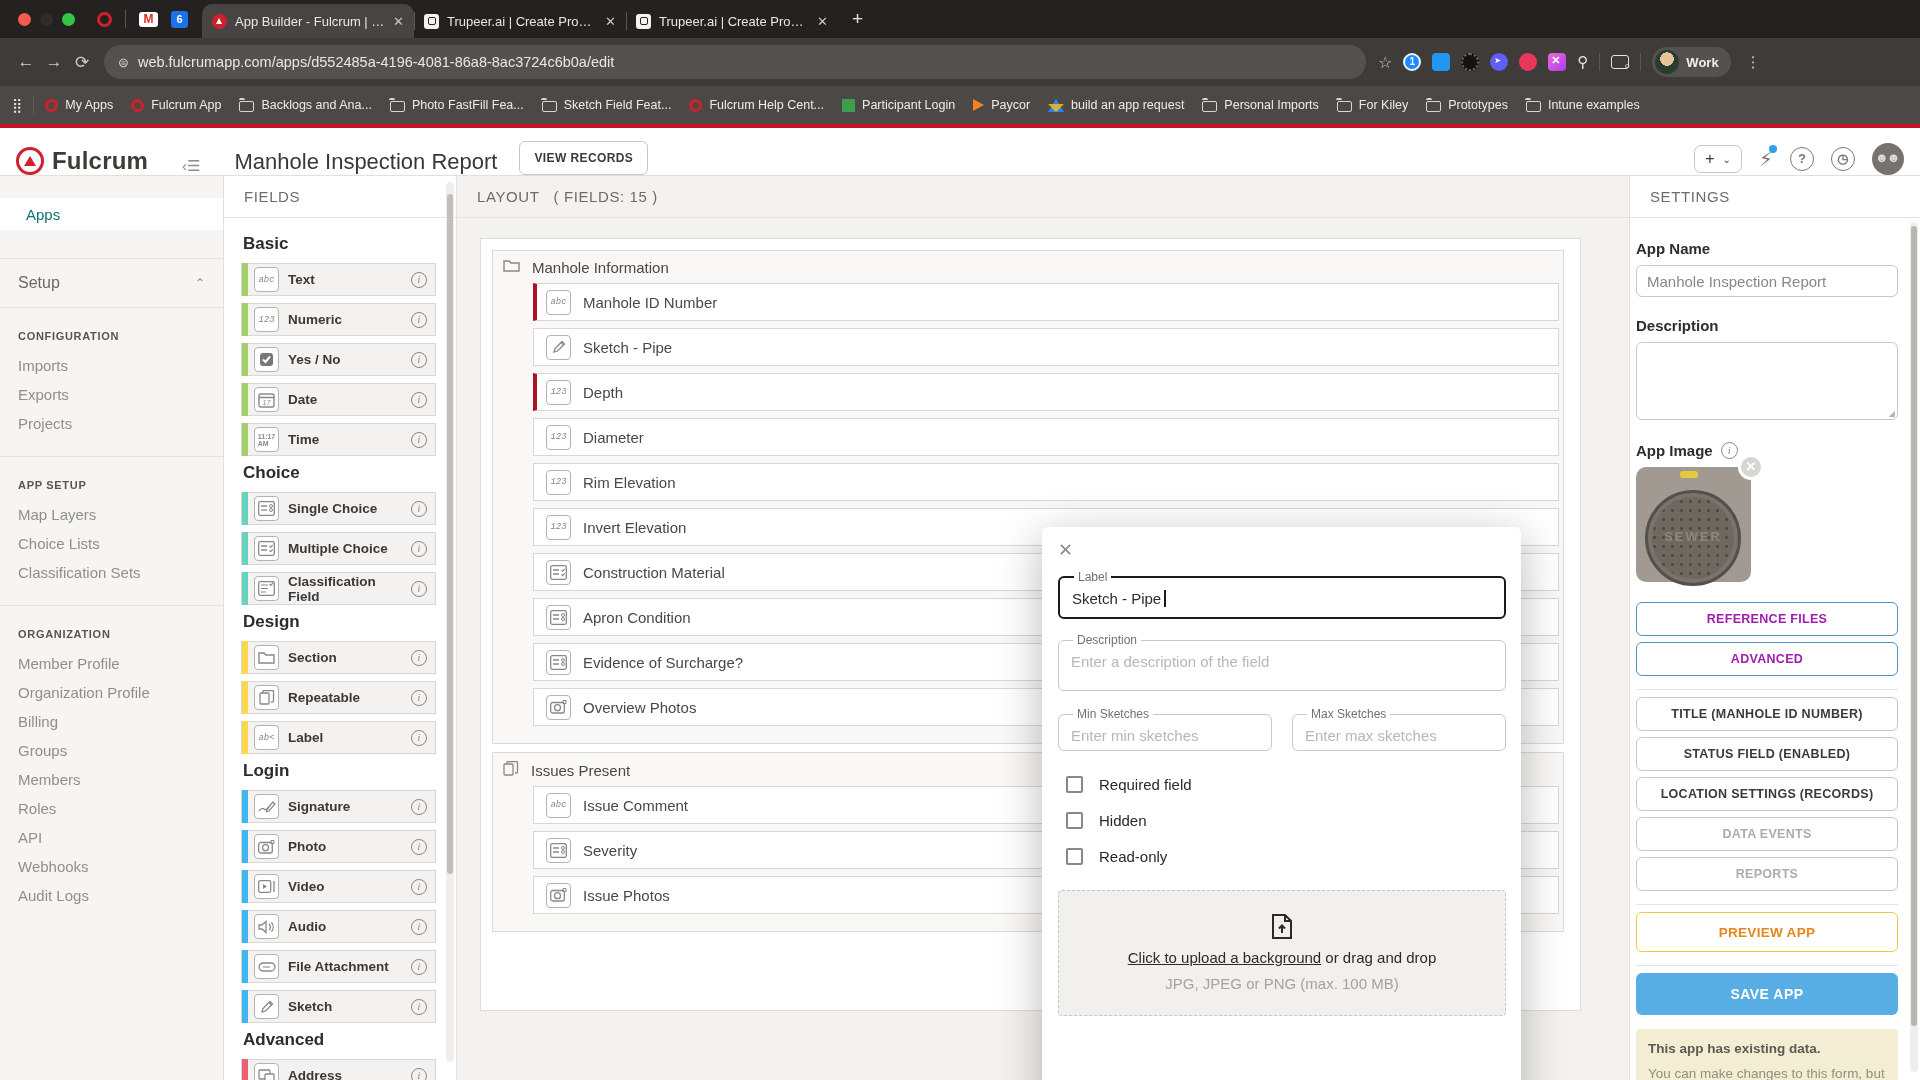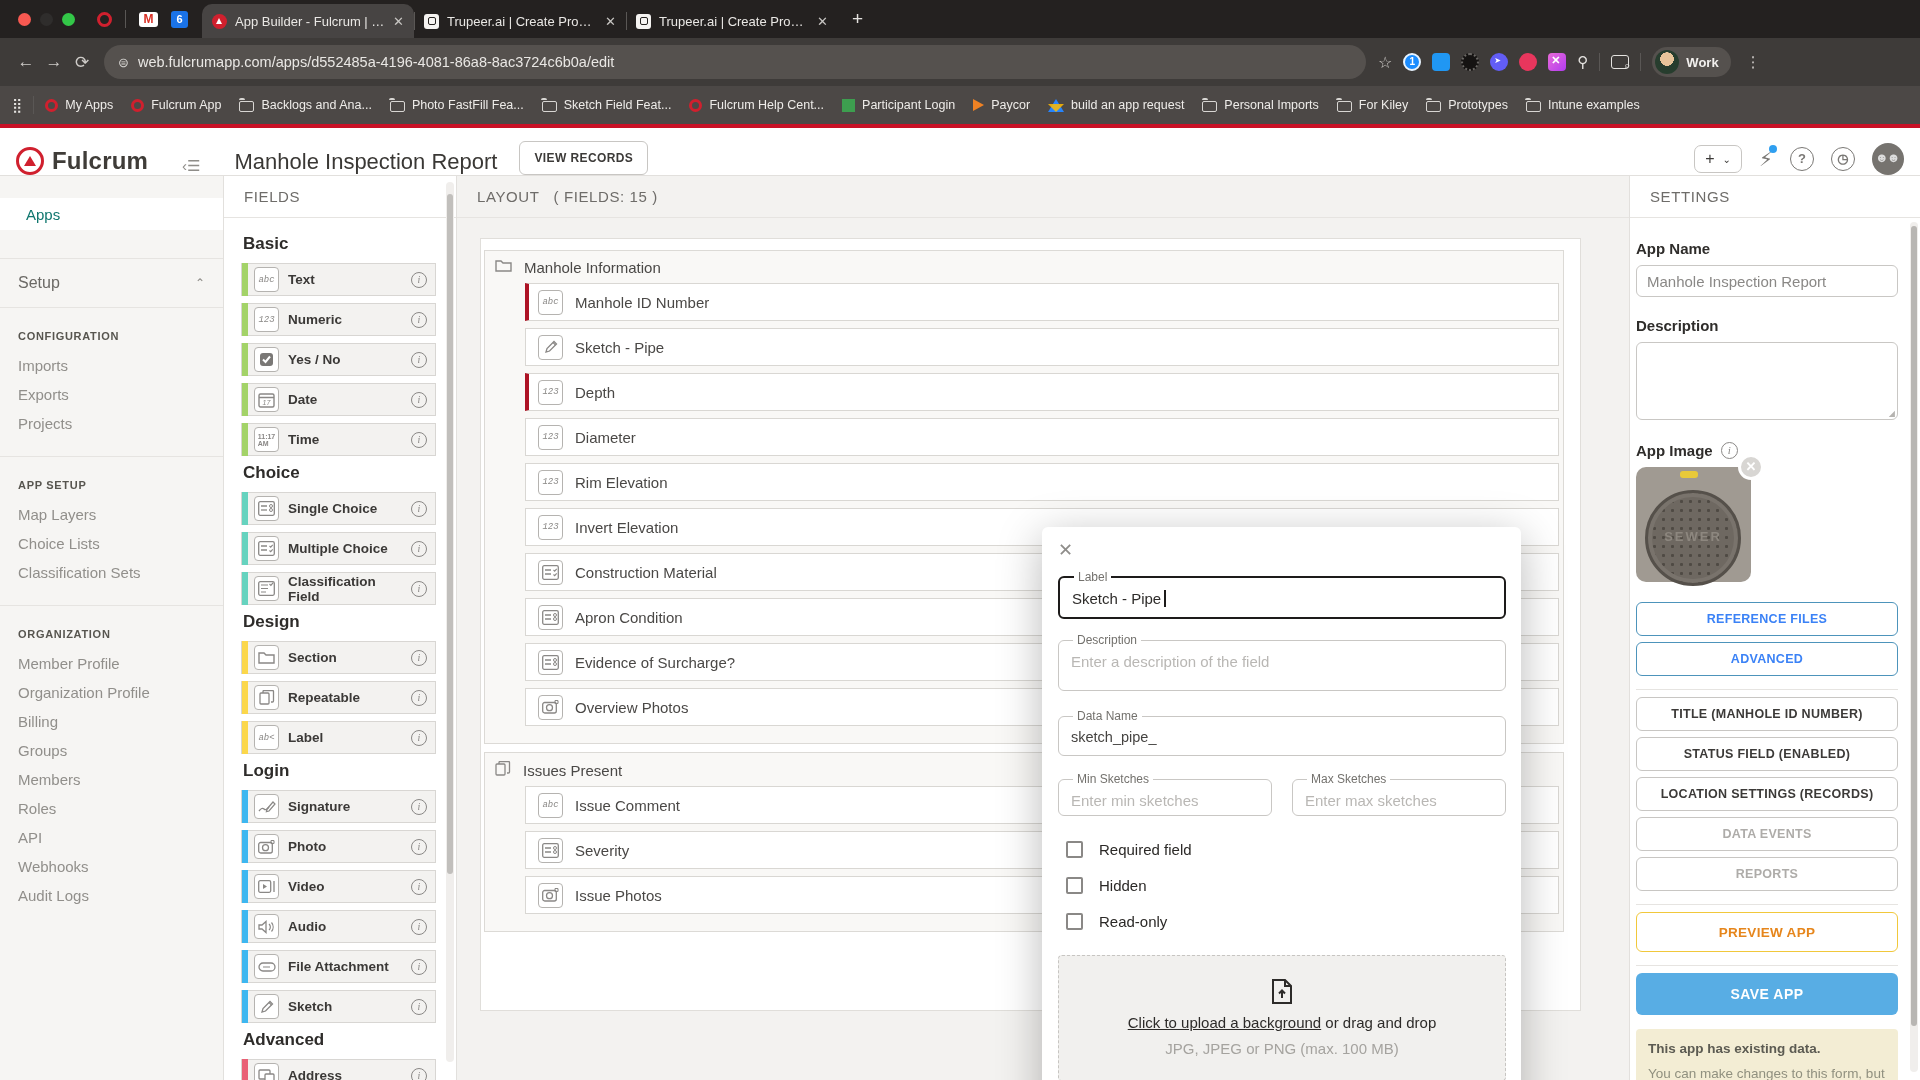--- a/index.html
+++ b/index.html
@@ -105,21 +105,21 @@
   .chip .lbl { font-size:13.5px; font-weight:bold; color:#3b3937; flex:1; }
   .chip .info { width:16px; height:16px; border:1.3px solid #8a8886; border-radius:50%; color:#8a8886; font-size:10px; line-height:14px; text-align:center; margin-right:8px; font-style:italic; font-family:"Liberation Serif", serif;}
   .badge { width:25px; height:25px; min-width:25px; background:#fff; border:1px solid #b5b3b0; border-radius:4px; display:flex; align-items:center; justify-content:center; color:#8a8886; overflow:hidden;}
   .g-txt { font-family:Liberation Mono, monospace; font-style:italic; font-size:9px; color:#8a8886; }
   .g-time { font-size:7px; color:#8a8886; font-weight:bold;}
   .fscroll { position:absolute; right:2px; top:6px; width:8px; height:880px; background:#f0eeec; border-radius:4px;}
   .fscroll i { position:absolute; left:1px; right:1px; top:12px; height:680px; background:#c1bfbc; border-radius:4px; }
 
   
   #layout { flex:1; background:#f3f2f0; }
-  #canvas { margin:20px 48px 0 23px; background:#fff; border:1px solid #e0deda; padding:11px 16px 70px 3px; }
+  #canvas { margin:20px 48px 0 23px; background:#fff; border:1px solid #e0deda; padding:11px 16px 70px 11px; }
   .lsection { border:1px solid #dcdad6; background:#f9f8f6; margin-bottom:8px; }
   .lsec-head { display:flex; align-items:center; gap:12px; padding:8px 0 7px 10px; color:#4a4846; font-size:15px; }
   .lsec-head svg { color:#8a8886; }
   .lrows { padding:0 4px 10px 40px; }
   .lrow { height:38px; background:#fff; border:1px solid #d9d7d3; margin-bottom:7px; display:flex; align-items:center; gap:12px; padding-left:12px; font-size:15px; color:#4a4846;}
   .lrow.req { border-left:4px solid #ad1325; padding-left:9px; }
 
   
   #settings { width:291px; background:#fff; border-left:1px solid #e2e0dd; position:relative; }
   #set-body { padding:22px 22px 0 6px; }
@@ -128,21 +128,21 @@
   .set-ta { margin-top:8px; width:100%; height:78px; border:1px solid #c9c7c4; border-radius:6px; position:relative;}
   .set-ta:after{content:"◢"; position:absolute; right:2px; bottom:1px; font-size:8px; color:#b5b3b0;}
   .info2 { width:17px; height:17px; border:1.3px solid #8a8886; border-radius:50%; color:#8a8886; font-size:11px; line-height:15px; text-align:center; font-style:italic; font-family:"Liberation Serif", serif; font-weight:normal;}
   .appimg { margin-top:8px; width:115px; height:115px; border-radius:10px; background:#a09a92; position:relative; }
   .cover { position:absolute; left:9px; top:23px; width:96px; height:96px; border-radius:50%; background:#6e6861; border:3px solid #55504a; box-shadow:inset 0 0 0 4px #79736c;
     background-image:radial-gradient(#4f4a44 1.3px, transparent 1.8px); background-size:9px 9px; background-position:2px 4px;}
   .cover span { position:absolute; left:0; right:0; top:36px; text-align:center; color:#8d877f; font-size:13px; letter-spacing:2px; font-weight:bold;}
   .appimg .mark { position:absolute; left:44px; top:4px; width:18px; height:7px; background:#e8c93a; border-radius:3px;}
   .img-x { position:absolute; right:-13px; top:-13px; width:26px; height:26px; background:#d8d6d3; border:3px solid #fff; border-radius:50%; color:#fff; font-weight:bold; font-size:13px; text-align:center; line-height:20px;}
   .sbtn { width:100%; height:34px; border-radius:6px; background:#fff; border:1px solid #c8c6c3; font-weight:bold; font-size:12.5px; letter-spacing:.3px; color:#3c3a38; display:flex; align-items:center; justify-content:center; margin-top:6px; font-family:inherit;}
-  .sbtn.blue { border-color:#4d94bb; color:#3b82f6; }
+  .sbtn.blue { border-color:#4d94bb; color:#a21caf; }
   .sbtn.dis { color:#aeaca9; }
   .sbtn.preview { border:1.5px solid #f1c83b; color:#e6861c; height:40px; font-size:13.5px;}
   .sbtn.save { background:#58ade4; border:none; color:#fff; height:42px; font-size:14px; letter-spacing:.5px;}
   .set-hr { height:1px; background:#e6e4e1; margin:13px 0 7px 0; }
   .warn { margin-top:14px; background:#f3edd4; border-radius:4px; padding:12px 12px 20px 12px; }
   .warn b { font-size:13.5px; color:#5c5b52; display:block;}
   .warn span { display:block; margin-top:10px; font-size:13.5px; color:#90907f; }
   .sscroll { position:absolute; right:2px; top:46px; width:8px; height:850px; background:#f0eeec; border-radius:4px;}
   .sscroll i { position:absolute; left:1px; right:1px; top:4px; height:800px; background:#b8b6b3; border-radius:4px;}
 
@@ -758,24 +758,20 @@
       <legend>Label</legend>
       <div class="fs-val">
         <span>Sketch - Pipe </span>
           <span class="caret"></span>
       </div>
     </fieldset>
     <fieldset class="fs-desc">
       <legend>Description</legend>
       <div class="fs-val ph">Enter a description of the field</div>
     </fieldset>
-    <fieldset class="fs-dn">
-      <legend>Data Name</legend>
-      <div class="fs-val" style="font-size:14.5px;color:#454341;">sketch_pipe_</div>
-    </fieldset>
     <div class="mm-row">
       <fieldset>
         <legend>Min Sketches</legend>
         <div class="fs-val ph">Enter min sketches</div>
       </fieldset>
       <fieldset>
         <legend>Max Sketches</legend>
         <div class="fs-val ph">Enter max sketches</div>
       </fieldset>
     </div>

